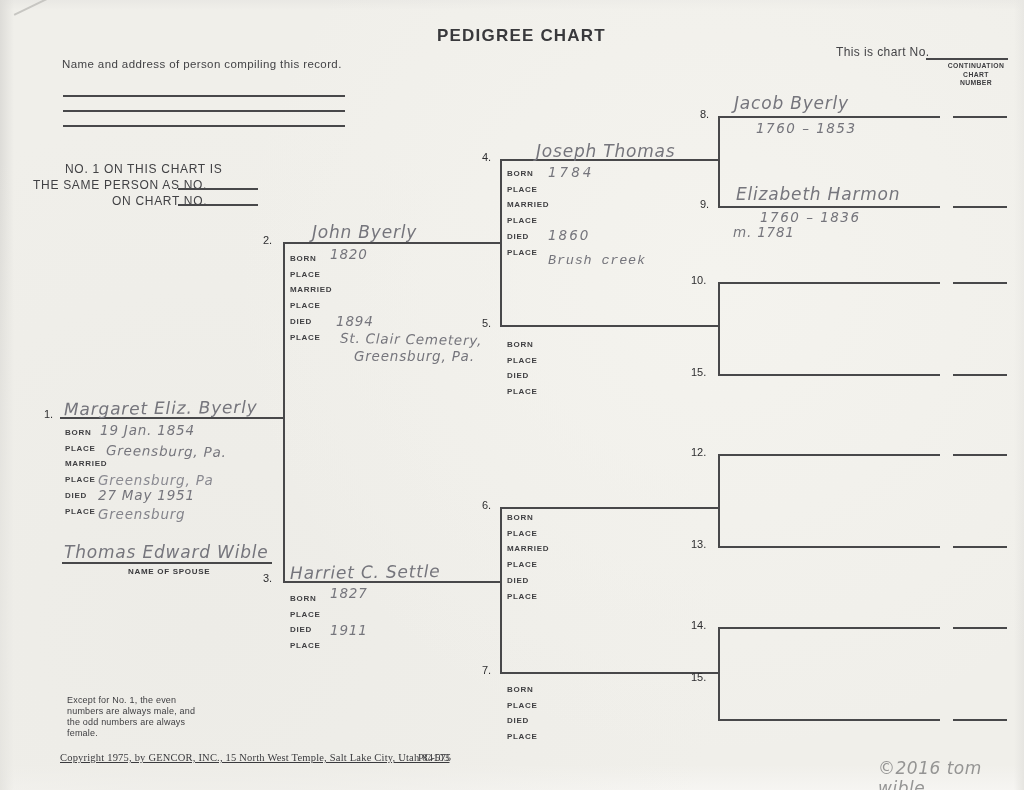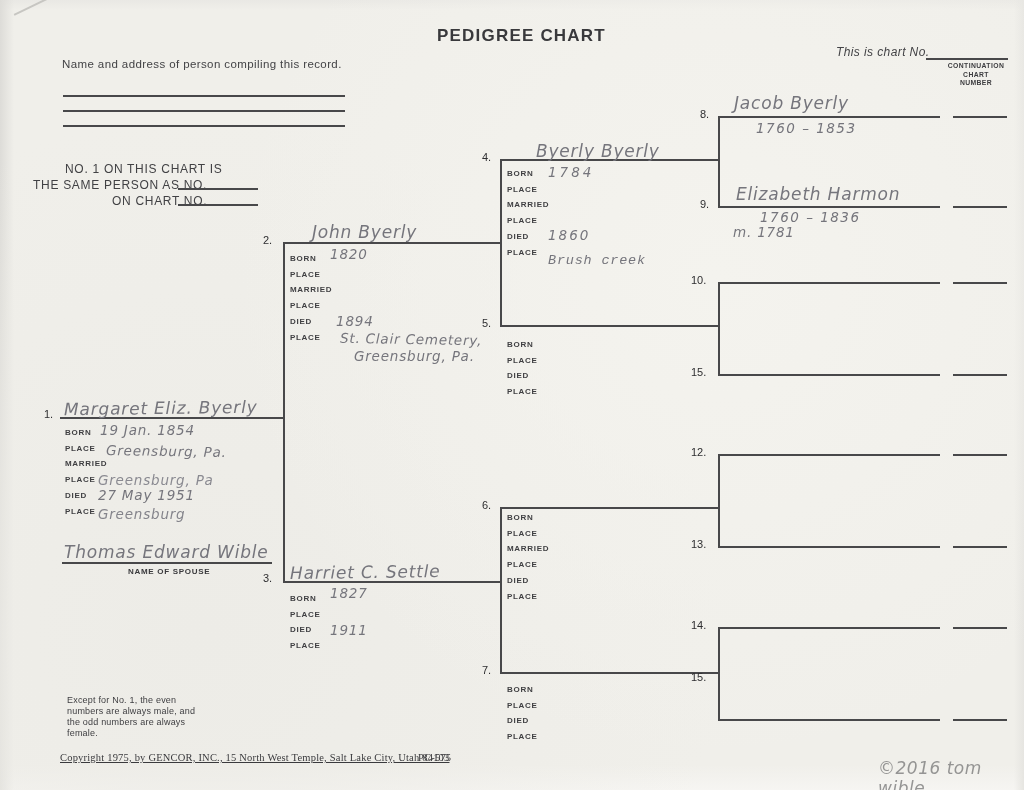--- a/index.html
+++ b/index.html
@@ -33,21 +33,21 @@
   .fold{position:absolute;left:14px;top:14px;width:62px;height:1.5px;background:#c7c6c2;transform:rotate(-26deg);transform-origin:left center;}
 </style>
 </head>
 <body>
 
 <div class="paper">
 
   <div class="fold"></div>
 
   <div class="abs title" style="left:437px;top:26px;">PEDIGREE CHART</div>
-  <div class="abs printed" style="left:836px;top:45px;font-size:12px;font-style:italic;">This is chart No.</div>
+  <div class="abs printed" style="left:836px;top:45px;font-size:12px;">This is chart No.</div>
   <div class="hline" style="left:926px;top:58px;width:82px;"></div>
   <div class="abs contlbl" style="left:938px;top:62px;width:76px;">
     <span>CONTINUATION</span><br>
     <span>CHART</span><br>
     <span>NUMBER</span>
   </div>
 
   <div class="abs printed" style="left:62px;top:58px;">Name and address of person compiling this record.</div>
   <div class="hline" style="left:63px;top:95px;width:282px;"></div>
   <div class="hline" style="left:63px;top:110px;width:282px;"></div>
@@ -172,21 +172,21 @@
   <span class="hw hw-name" style="left:312px;top:222px;text-align:center;">John Byerly</span>
   <span class="hw hw-sm" style="left:330px;top:246px;">1820</span>
   <span class="hw hw-sm" style="left:336px;top:313px;">1894</span>
   <span class="hw hw-sm" style="left:340px;top:331px;transform:rotate(1deg);">St. Clair Cemetery,</span>
   <span class="hw hw-sm" style="left:354px;top:348px;">Greensburg, Pa.</span>
 
   <span class="hw hw-name" style="left:290px;top:562px;transform:rotate(-.8deg);">Harriet C. Settle</span>
   <span class="hw hw-sm" style="left:330px;top:585px;">1827</span>
   <span class="hw hw-sm" style="left:330px;top:622px;">1911</span>
 
-  <span class="hw hw-name" style="left:536px;top:141px;">Byerly Byerly</span>
+  <span class="hw hw-name" style="left:536px;top:141px;">Joseph Thomas</span>
   <span class="hw hw-sm" style="left:548px;top:164px;letter-spacing:3px;">1784</span>
   <span class="hw hw-sm" style="left:548px;top:227px;letter-spacing:2px;">1860</span>
   <span class="hw hw-sm" style="left:548px;top:253px;font-family:Liberation Mono, monospace;">Brush creek</span>
 
   <span class="hw hw-name" style="left:734px;top:93px;">Jacob Byerly</span>
   <span class="hw hw-sm" style="left:756px;top:120px;letter-spacing:1.5px;">1760 – 1853</span>
 
   <span class="hw hw-name" style="left:736px;top:184px;">Elizabeth Harmon</span>
   <span class="hw hw-sm" style="left:760px;top:209px;letter-spacing:1.5px;">1760 – 1836</span>
   <span class="hw hw-sm" style="left:733px;top:224px;">m. 1781</span>

